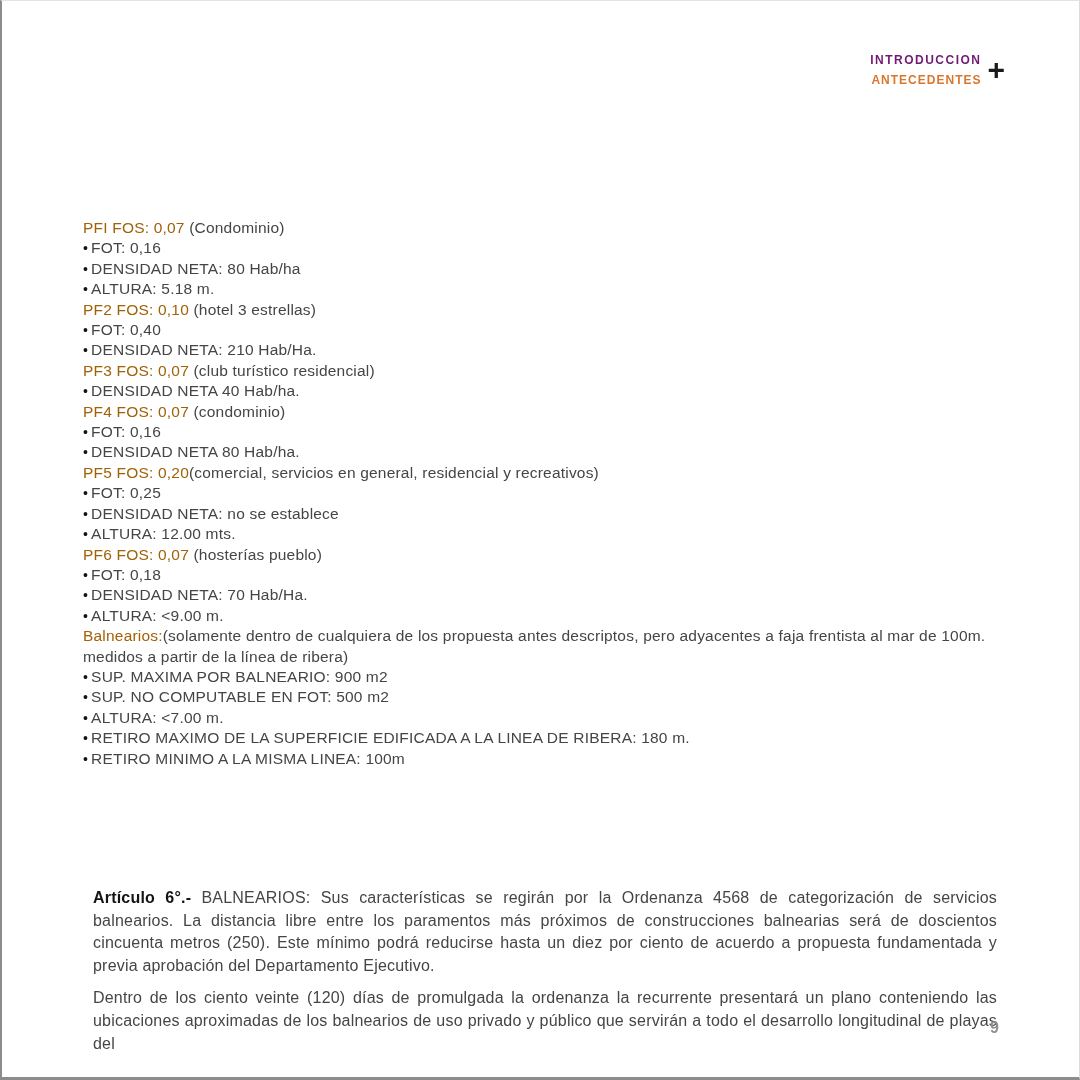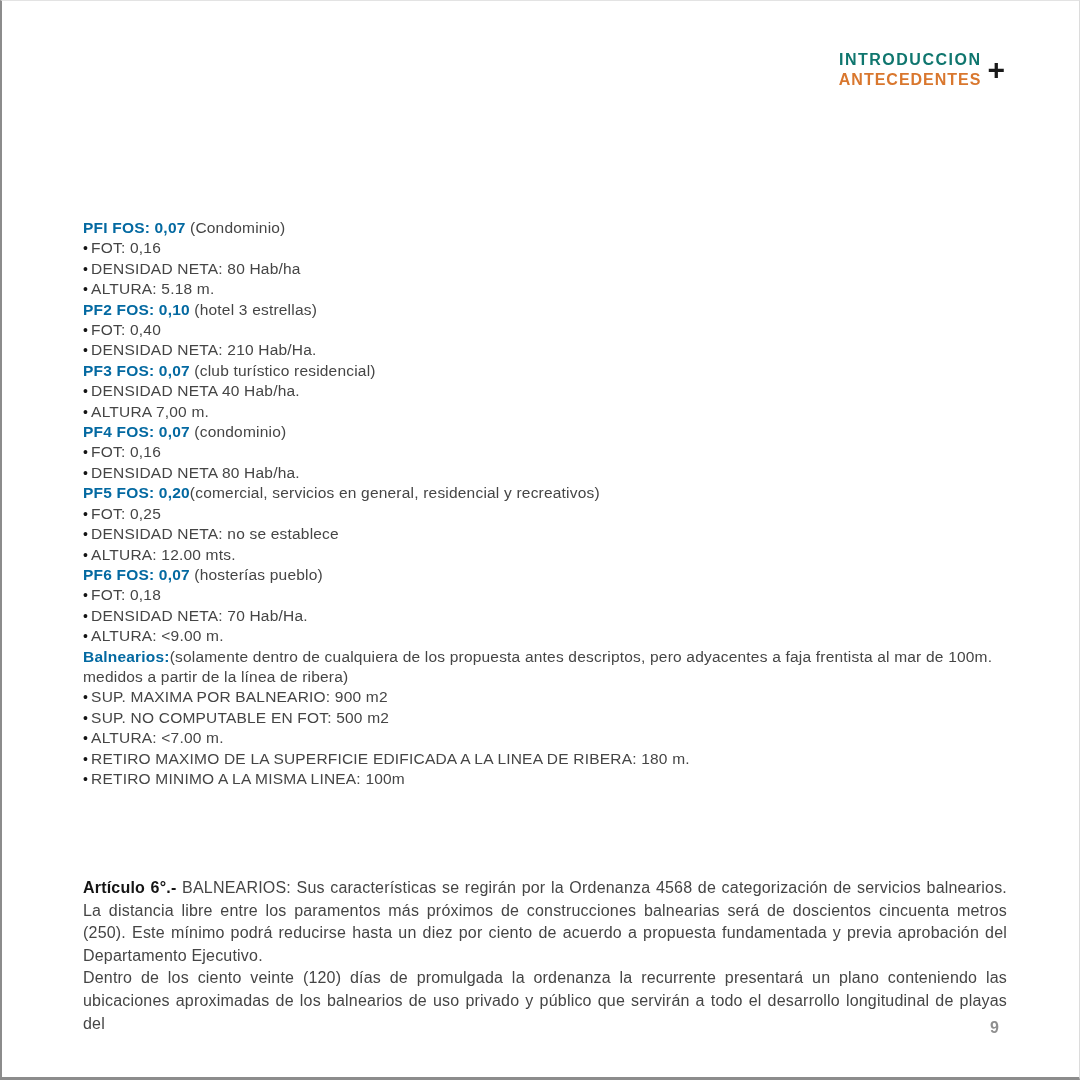--- a/index.html
+++ b/index.html
@@ -15,48 +15,48 @@
     font-family:"Liberation Sans", sans-serif;
     overflow:hidden;
   }
   
   .hdr{
     position:absolute;top:50px;right:74px;
     display:flex;align-items:center;gap:4px;
   }
   .hdr-text{display:flex;flex-direction:column;align-items:flex-end;}
   .hdr-section{
-    font-size:16px;font-weight:600;letter-spacing:1.5px;
-    color:#0f766e;line-height:18px;
+    font-size:12px;font-weight:600;letter-spacing:1.5px;
+    color:#701a75;line-height:18px;
   }
   .hdr-chapter{
-    font-size:16px;font-weight:700;letter-spacing:1px;
+    font-size:12px;font-weight:700;letter-spacing:1px;
     color:#d9772e;line-height:18px;margin-top:2px;
   }
   .hdr-plus{
     font-size:30px;font-weight:800;color:#1a1a1a;
     line-height:26px;margin-left:2px;
   }
   
   .list{
     position:absolute;left:81px;top:217px;width:924px;
     font-size:15.5px;line-height:20.4px;
     color:#454545;letter-spacing:0.2px;
   }
   .row{min-height:20.4px;}
-  .row .lead{font-weight:700;color:#0369a1;}
+  .row .lead{font-weight:400;color:#a16207;}
   .bullet-dot{color:#141414;margin-right:3px;font-size:14px;}
   
   .article{
     position:absolute;left:81px;top:876px;width:924px;
     font-size:16px;line-height:22.6px;
     color:#454545;letter-spacing:0.2px;
     text-align:justify;
   }
-  .article p{margin:0;}
+  .article p{margin:10px;}
   .article .lead{font-weight:700;color:#141414;}
   
   .page-number{
     position:absolute;right:80px;top:1018px;
     font-size:16px;font-weight:700;color:#8f8f8f;
   }
 </style>
 </head>
 <body>
 
@@ -73,21 +73,20 @@
   <main class="list" id="zoning-list">
       <div class="row heading"><span class="lead">PFI FOS: 0,07</span><span> (Condominio)</span></div>
       <div class="row bullet"><span class="bullet-dot">•</span><span>FOT: 0,16</span></div>
       <div class="row bullet"><span class="bullet-dot">•</span><span>DENSIDAD NETA: 80 Hab/ha</span></div>
       <div class="row bullet"><span class="bullet-dot">•</span><span>ALTURA: 5.18 m.</span></div>
       <div class="row heading"><span class="lead">PF2 FOS: 0,10</span><span> (hotel 3 estrellas)</span></div>
       <div class="row bullet"><span class="bullet-dot">•</span><span>FOT: 0,40</span></div>
       <div class="row bullet"><span class="bullet-dot">•</span><span>DENSIDAD NETA: 210 Hab/Ha.</span></div>
       <div class="row heading"><span class="lead">PF3 FOS: 0,07</span><span> (club turístico residencial)</span></div>
       <div class="row bullet"><span class="bullet-dot">•</span><span>DENSIDAD NETA 40 Hab/ha.</span></div>
-      <div class="row bullet"><span class="bullet-dot">•</span><span>ALTURA 7,00 m.</span></div>
       <div class="row heading"><span class="lead">PF4 FOS: 0,07</span><span> (condominio)</span></div>
       <div class="row bullet"><span class="bullet-dot">•</span><span>FOT: 0,16</span></div>
       <div class="row bullet"><span class="bullet-dot">•</span><span>DENSIDAD NETA 80 Hab/ha.</span></div>
       <div class="row heading"><span class="lead">PF5 FOS: 0,20</span><span>(comercial, servicios en general, residencial y recreativos)</span></div>
       <div class="row bullet"><span class="bullet-dot">•</span><span>FOT: 0,25</span></div>
       <div class="row bullet"><span class="bullet-dot">•</span><span>DENSIDAD NETA: no se establece</span></div>
       <div class="row bullet"><span class="bullet-dot">•</span><span>ALTURA: 12.00 mts.</span></div>
       <div class="row heading"><span class="lead">PF6 FOS: 0,07</span><span> (hosterías pueblo)</span></div>
       <div class="row bullet"><span class="bullet-dot">•</span><span>FOT: 0,18</span></div>
       <div class="row bullet"><span class="bullet-dot">•</span><span>DENSIDAD NETA: 70 Hab/Ha.</span></div>

